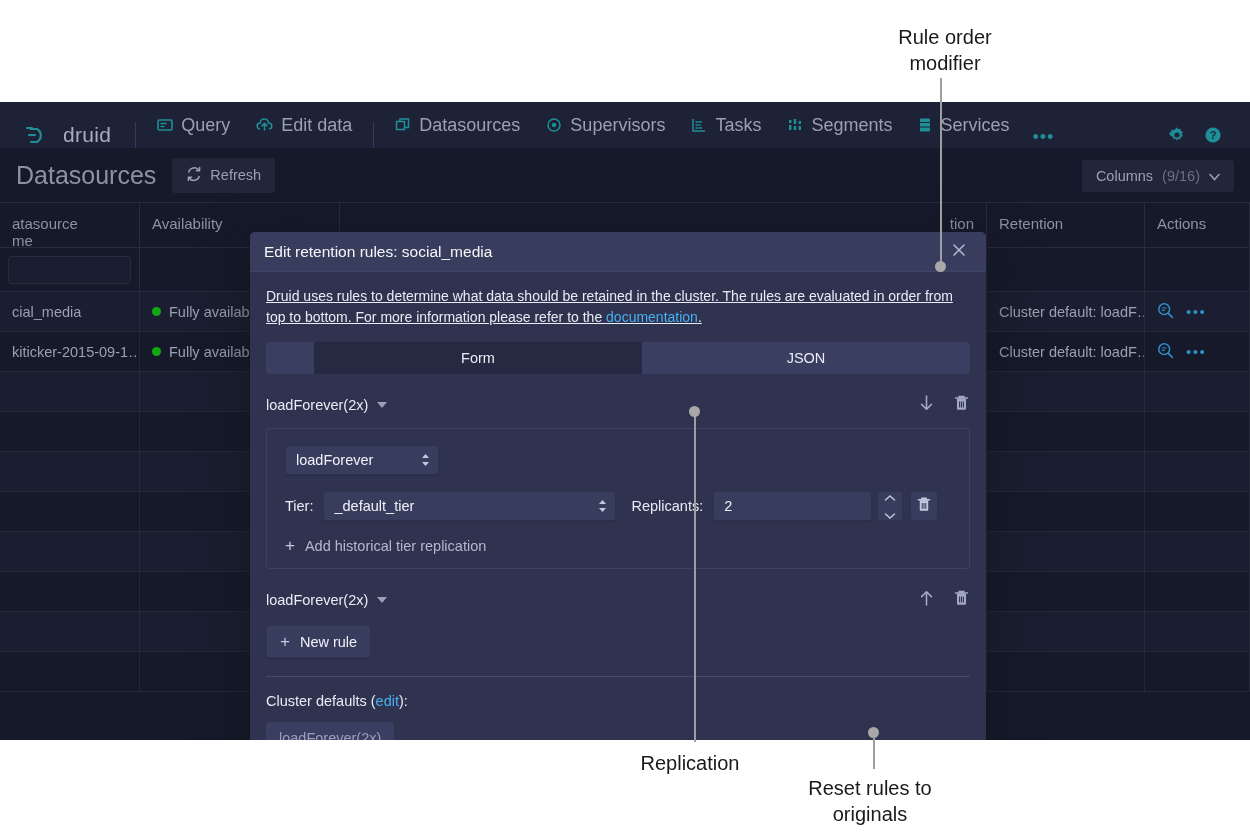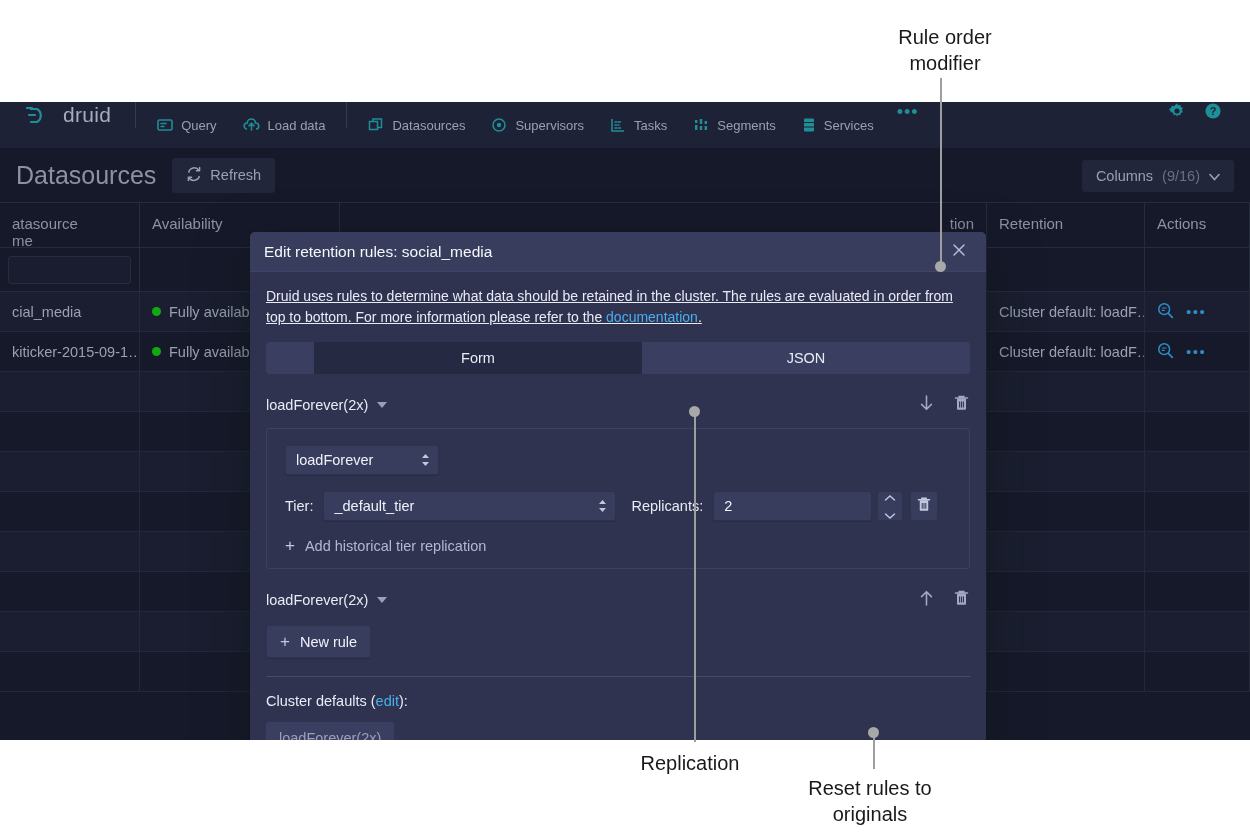--- a/index.html
+++ b/index.html
@@ -26,30 +26,30 @@
   }
 
   
   .app {
     position:absolute; left:0; top:102px; width:1250px; height:638px;
     background:#16192a; overflow:hidden;
   }
   .navbar {
     position:absolute; left:0; top:0; width:1250px; height:46px;
     background:#1e2236;
-    display:flex; align-items:flex-start; padding:0 16px;
+    display:flex; align-items:flex-end; padding:0 16px;
   }
   .logo {
     display:flex; align-items:center; gap:9px; margin-left:8px; margin-right:16px;
   }
   .logo-text { color:#a7adbd; font-size:21px; letter-spacing:.3px; }
   .nav-divider { width:1px; height:26px; background:#343a52; margin:0 8px; }
   .nav-item {
     display:flex; align-items:center; gap:8px;
-    padding:0 13px; height:46px; color:#9aa0b0; font-size:13px;
+    padding:0 13px; height:46px; color:#9aa0b0; font-size:18px;
     white-space:nowrap;
   }
   .nav-item .ico { display:inline-flex; color:#1f8f97; }
   .nav-more { color:#1f8f97; font-size:18px; letter-spacing:1px; padding:0 10px; }
   .nav-right { margin-left:auto; display:flex; align-items:center; gap:18px; padding-right:12px; }
   .nav-right .ico { color:#1f8f97; }
 
   .page {
     position:absolute; left:0; top:46px; width:1250px; height:592px;
   }
@@ -211,21 +211,21 @@
         <span>Query</span>
       </div>
 
       <div class="nav-item">
         <span class="ico">
           <svg width="17" height="16" viewBox="0 0 17 16">
               <path d="M4 12a3 3 0 0 1 .3-6A4 4 0 0 1 12.4 6 2.8 2.8 0 0 1 13 12" fill="none" stroke="currentColor" stroke-width="1.6"></path>
               <path d="M8.5 13V6.5M6 8.8l2.5-2.4 2.5 2.4" fill="none" stroke="currentColor" stroke-width="1.6" stroke-linecap="round" stroke-linejoin="round"></path>
             </svg>
         </span>
-        <span>Load data</span>
+        <span>Edit data</span>
       </div>
 
       <div class="nav-divider"></div>
 
       <div class="nav-item">
         <span class="ico">
           <svg width="16" height="16" viewBox="0 0 16 16">
               <rect x="1.5" y="4.5" width="8" height="8" fill="none" stroke="currentColor" stroke-width="1.5"></rect>
               <path d="M5 4.5V2h8.5v8.5H10" fill="none" stroke="currentColor" stroke-width="1.5"></path>
             </svg>

